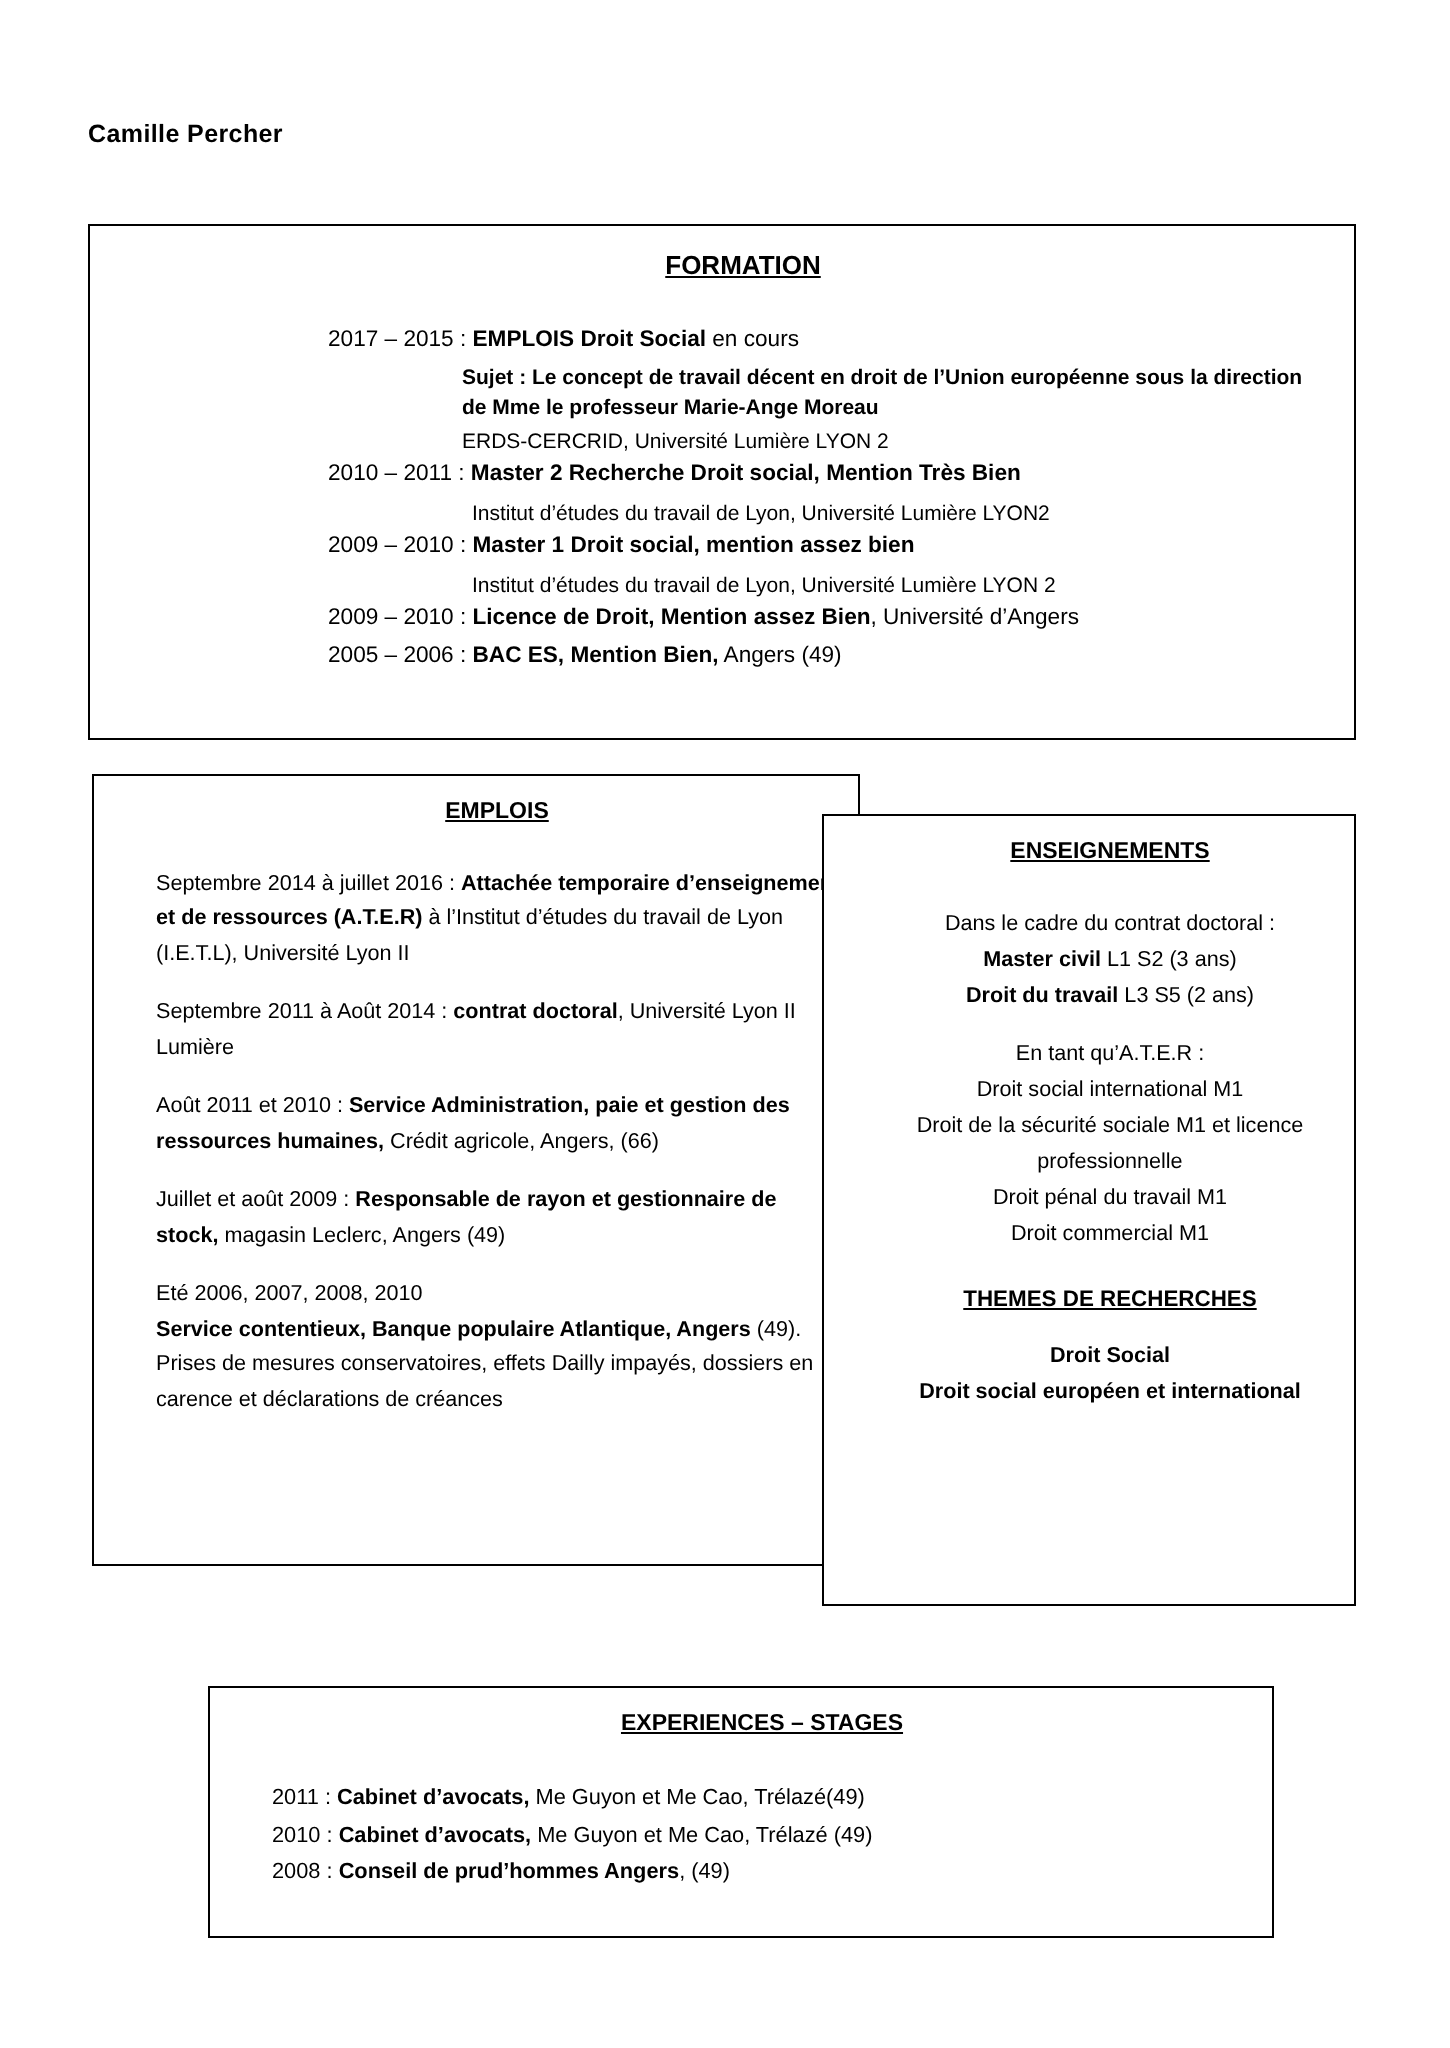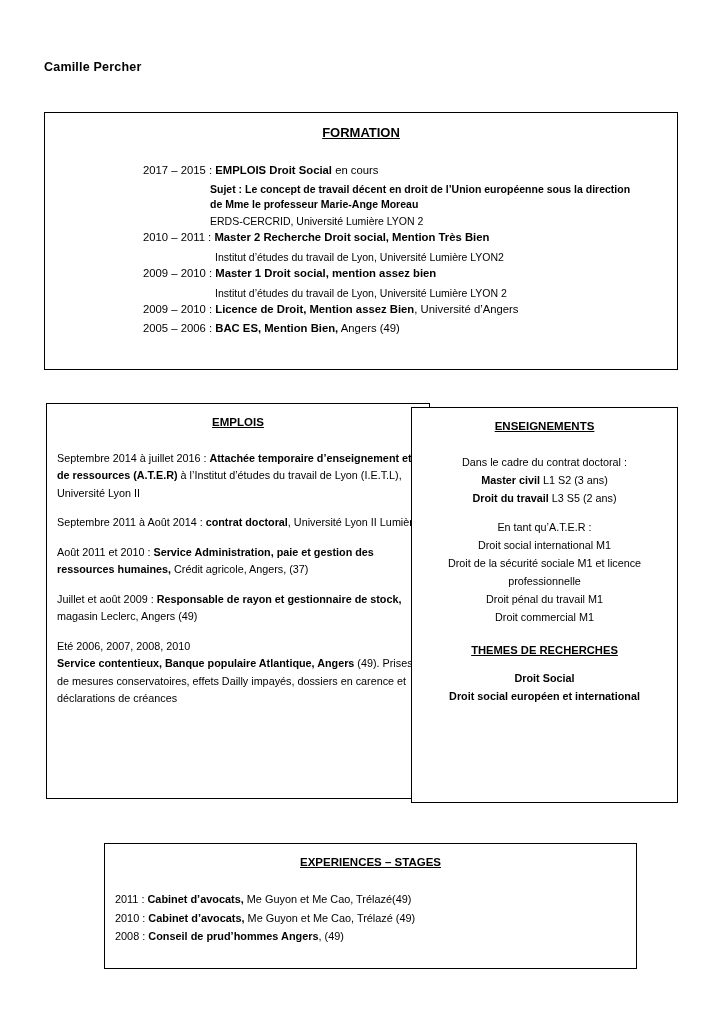--- a/index.html
+++ b/index.html
@@ -29,20 +29,21 @@
     font-weight: bold;
     letter-spacing: 0.2px;
   }
 
   
   .box {
     position: absolute;
     border: 1px solid #000000;
     box-sizing: border-box;
     background: #ffffff;
+    padding-left: 21px;
   }
 
   .section-title {
     text-align: center;
     font-weight: bold;
     font-size: 13px;
   }
   .section-title-sm {
     text-align: center;
     font-weight: bold;
@@ -89,21 +90,21 @@
     font-size: 10.5px;
   }
   .f-inst {
     margin-left: 170px;
     font-size: 10.5px;
   }
 
   
   #emplois-box {
     left: 46px;
-    top: 403px;
+    top: 387px;
     width: 384px;
     height: 396px;
   }
   #emplois-box .section-title-sm {
     margin-top: 12px;
   }
   .emplois-body {
     margin: 22px 8px 0 10px;
     font-size: 10.8px;
     line-height: 1.62;
@@ -200,21 +201,21 @@
       </div>
 
     </div>
   </div>
 
   <div class="box" id="emplois-box">
     <div class="section-title-sm">EMPLOIS</div>
     <div class="emplois-body">
       <p><span>Septembre 2014 à juillet 2016 : </span><span class="b">Attachée temporaire d’enseignement et de ressources (A.T.E.R)</span><span> à l’Institut d’études du travail de Lyon (I.E.T.L), Université Lyon II</span></p>
       <p><span>Septembre 2011 à Août 2014 : </span><span class="b">contrat doctoral</span><span>, Université Lyon II Lumière</span></p>
-      <p><span>Août 2011 et 2010 : </span><span class="b">Service Administration, paie et gestion des ressources humaines,</span><span> Crédit agricole, Angers, (37)</span></p>
+      <p><span>Août 2011 et 2010 : </span><span class="b">Service Administration, paie et gestion des ressources humaines,</span><span> Crédit agricole, Angers, (66)</span></p>
       <p><span>Juillet et août 2009 : </span><span class="b">Responsable de rayon et gestionnaire de stock,</span><span> magasin Leclerc, Angers (49)</span></p>
       <p style="margin-bottom:0"><span>Eté 2006, 2007, 2008, 2010</span></p>
       <p><span class="b">Service contentieux, Banque populaire Atlantique, Angers</span><span>      (49). Prises de mesures conservatoires, effets Dailly  impayés, dossiers en carence et déclarations de créances</span></p>
     </div>
   </div>
 
   <div class="box" id="enseignements-box">
     <div class="section-title-sm">ENSEIGNEMENTS</div>
     <div class="ens-body">
       <div class="ens-group">

